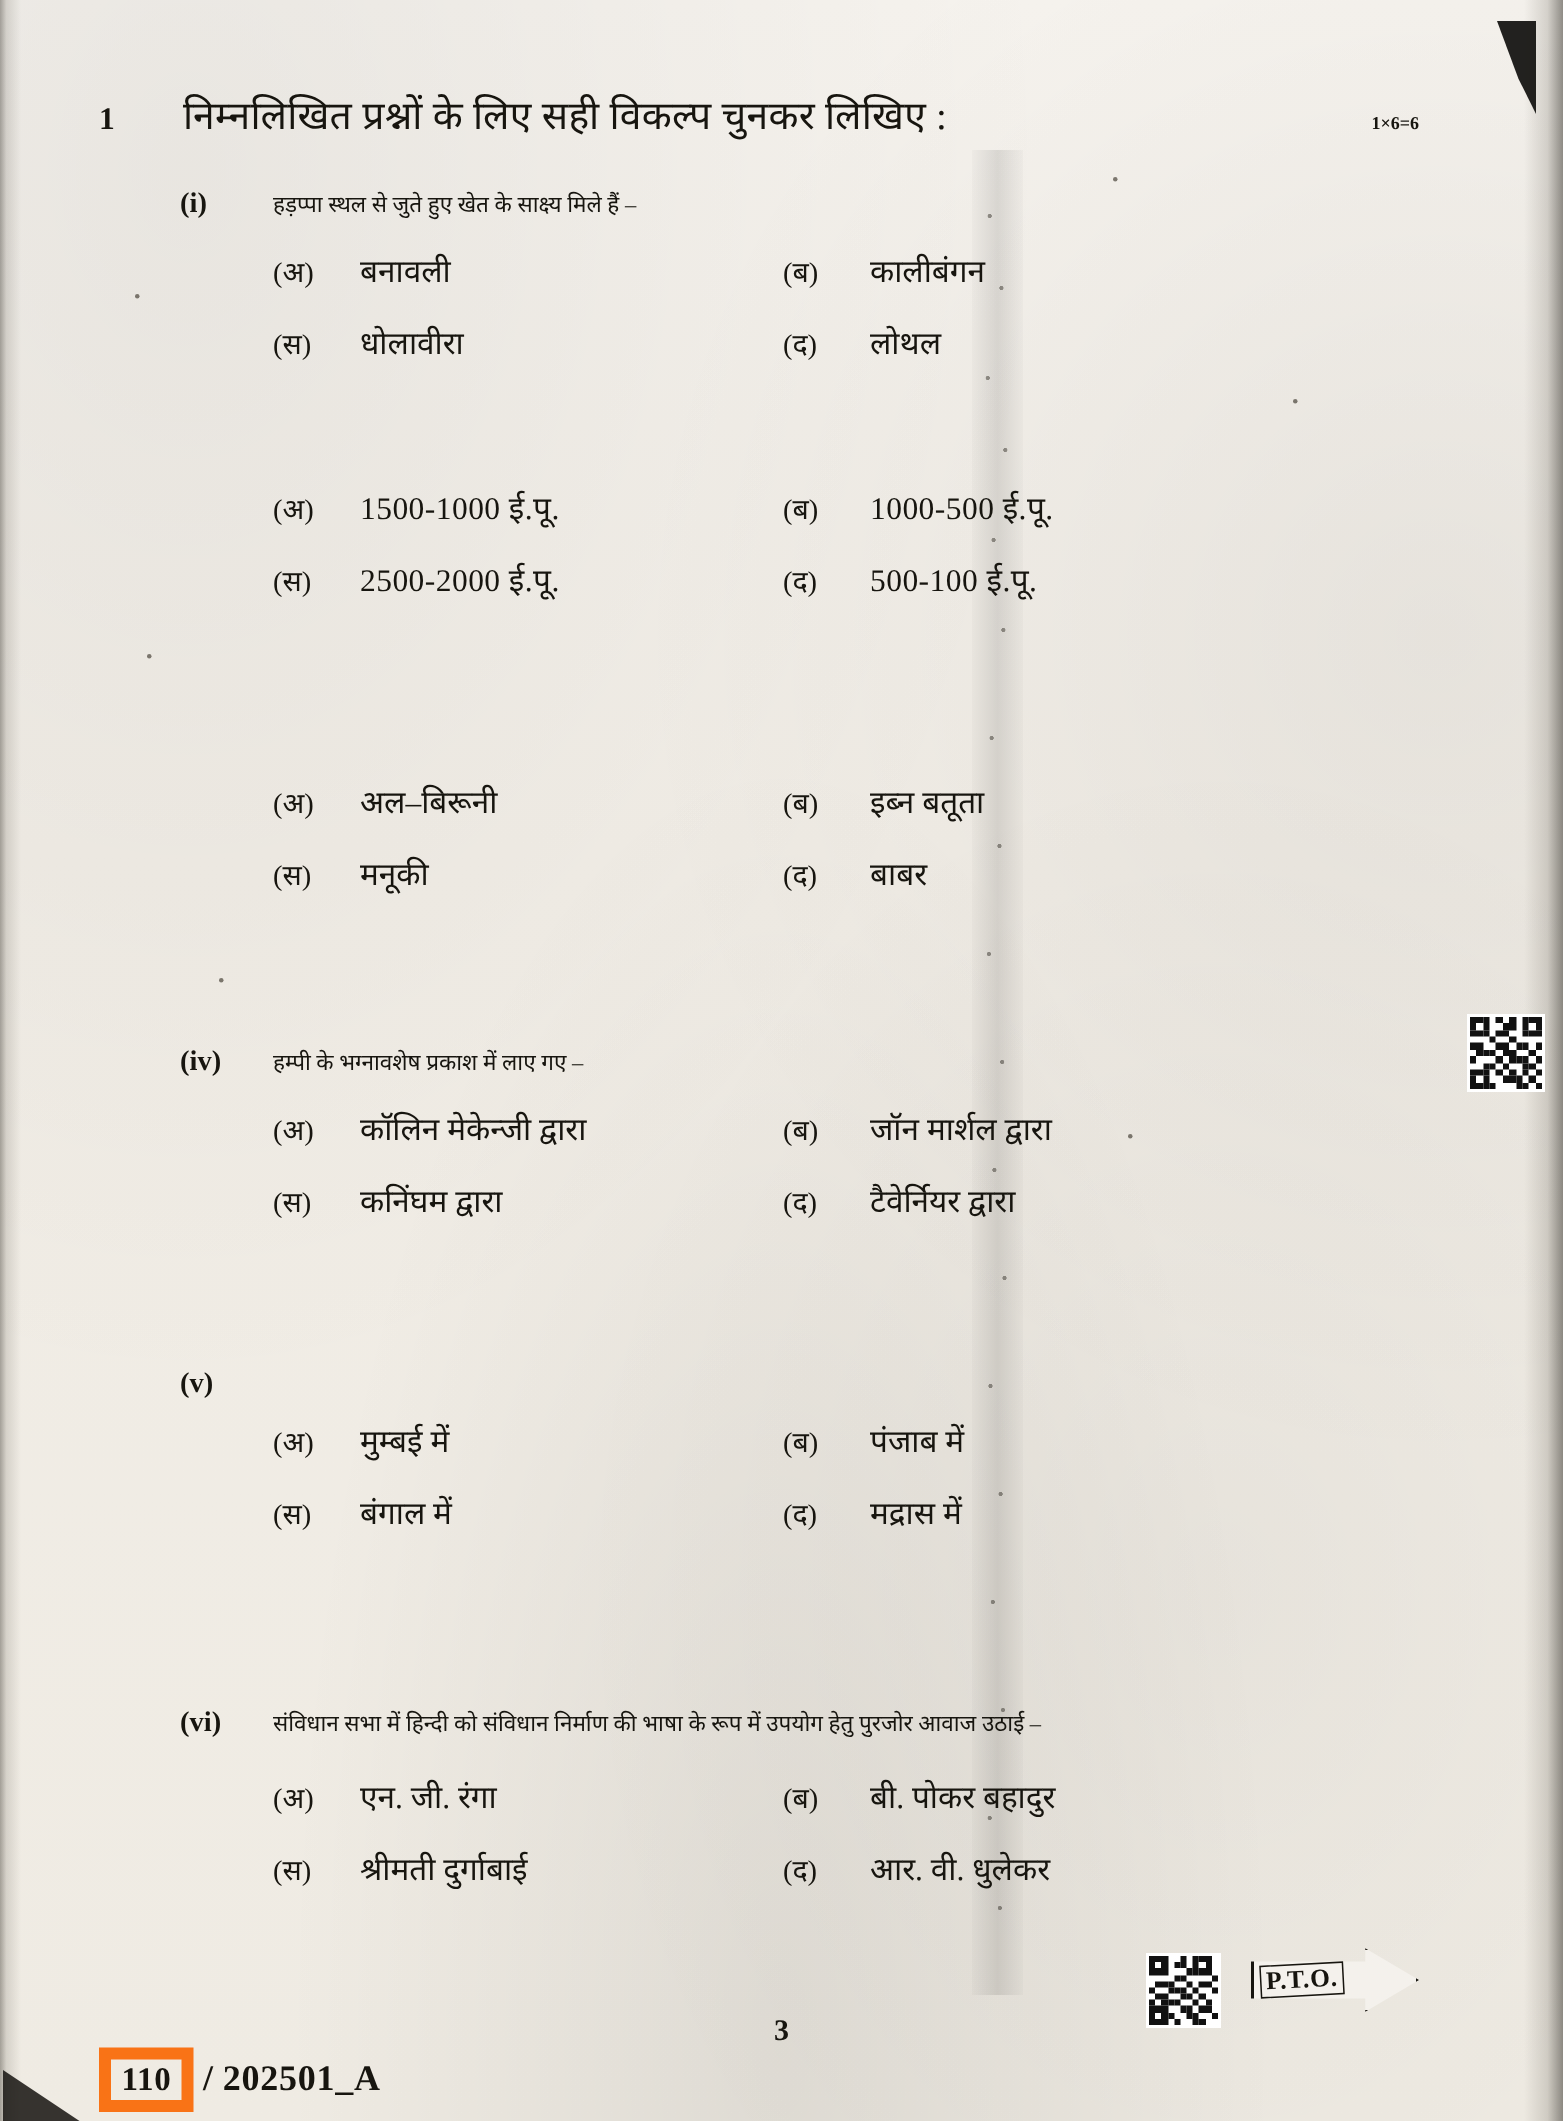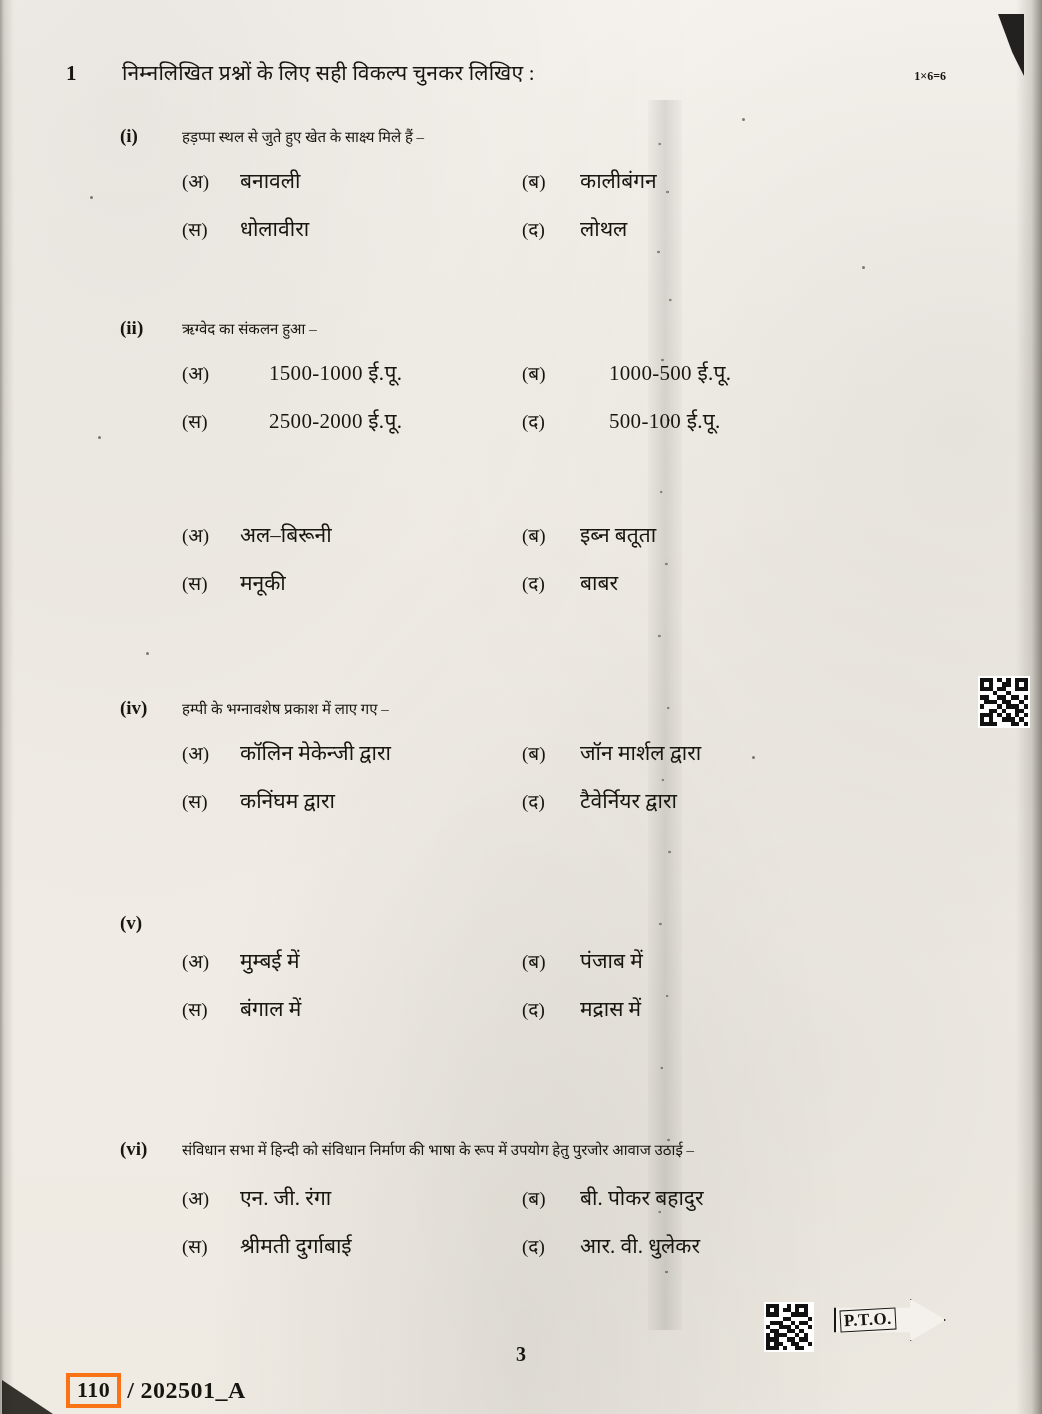--- a/index.html
+++ b/index.html
@@ -108,21 +108,21 @@
     display: flex;
     align-items: baseline;
   }
   .q-num {
     font-weight: bold;
     font-size: 21px;
     width: 56px;
     flex: 0 0 56px;
   }
   .q-head-text {
-    font-size: 21px;
+    font-size: 26px;
     letter-spacing: .2px;
     flex: 1 1 auto;
     font-family: Liberation Serif, serif;
   }
   .q-marks {
     font-size: 12px;
     font-weight: bold;
     white-space: nowrap;
     padding-left: 10px;
   }
@@ -166,21 +166,20 @@
     width: 58px;
     flex: 0 0 58px;
   }
   .opt-text {
     font-size: 21px;
     text-align: center;
   }
   .num-opt .opt-text {
     font-family: "Liberation Serif", serif;
     letter-spacing: .3px;
-    margin-left: 29px;
   }
 
   
   .page-number {
     position: absolute;
     bottom: 48px; left: 0; right: 0;
     text-align: center;
     font-size: 20px;
     font-weight: bold;
   }
@@ -188,21 +187,21 @@
     position: absolute;
     bottom: 6px; left: 66px;
     display: flex;
     align-items: center;
     gap: 6px;
     font-size: 24px;
     font-weight: bold;
     letter-spacing: .5px;
   }
   .code-box {
-    border: 4px solid #f97316;
+    border: 8px solid #f97316;
     padding: 1px 7px 2px 7px;
     font-size: 22px;
     font-weight: bold;
     line-height: 1.1;
   }
   .slash { font-size: 24px; }
 
   .pto {
     position: absolute;
     bottom: 72px; right: 96px;
@@ -295,24 +294,20 @@
           </div>
           <div class="opt">
             <span class="opt-key">(द)</span>
             <span class="opt-text">लोथल</span>
           </div>
         </div>
       </div>
     </div>
 
     <div class="item num-opt" style="top:312px">
-      <div class="item-stem">
-        <span class="item-label">(ii)</span>
-        <span class="item-text">ऋग्वेद का संकलन हुआ –</span>
-      </div>
       <div class="options">
         <div class="opt-row">
           <div class="opt">
             <span class="opt-key">(अ)</span>
             <span class="opt-text">1500-1000 ई.पू.</span>
           </div>
           <div class="opt">
             <span class="opt-key">(ब)</span>
             <span class="opt-text">1000-500 ई.पू.</span>
           </div>

